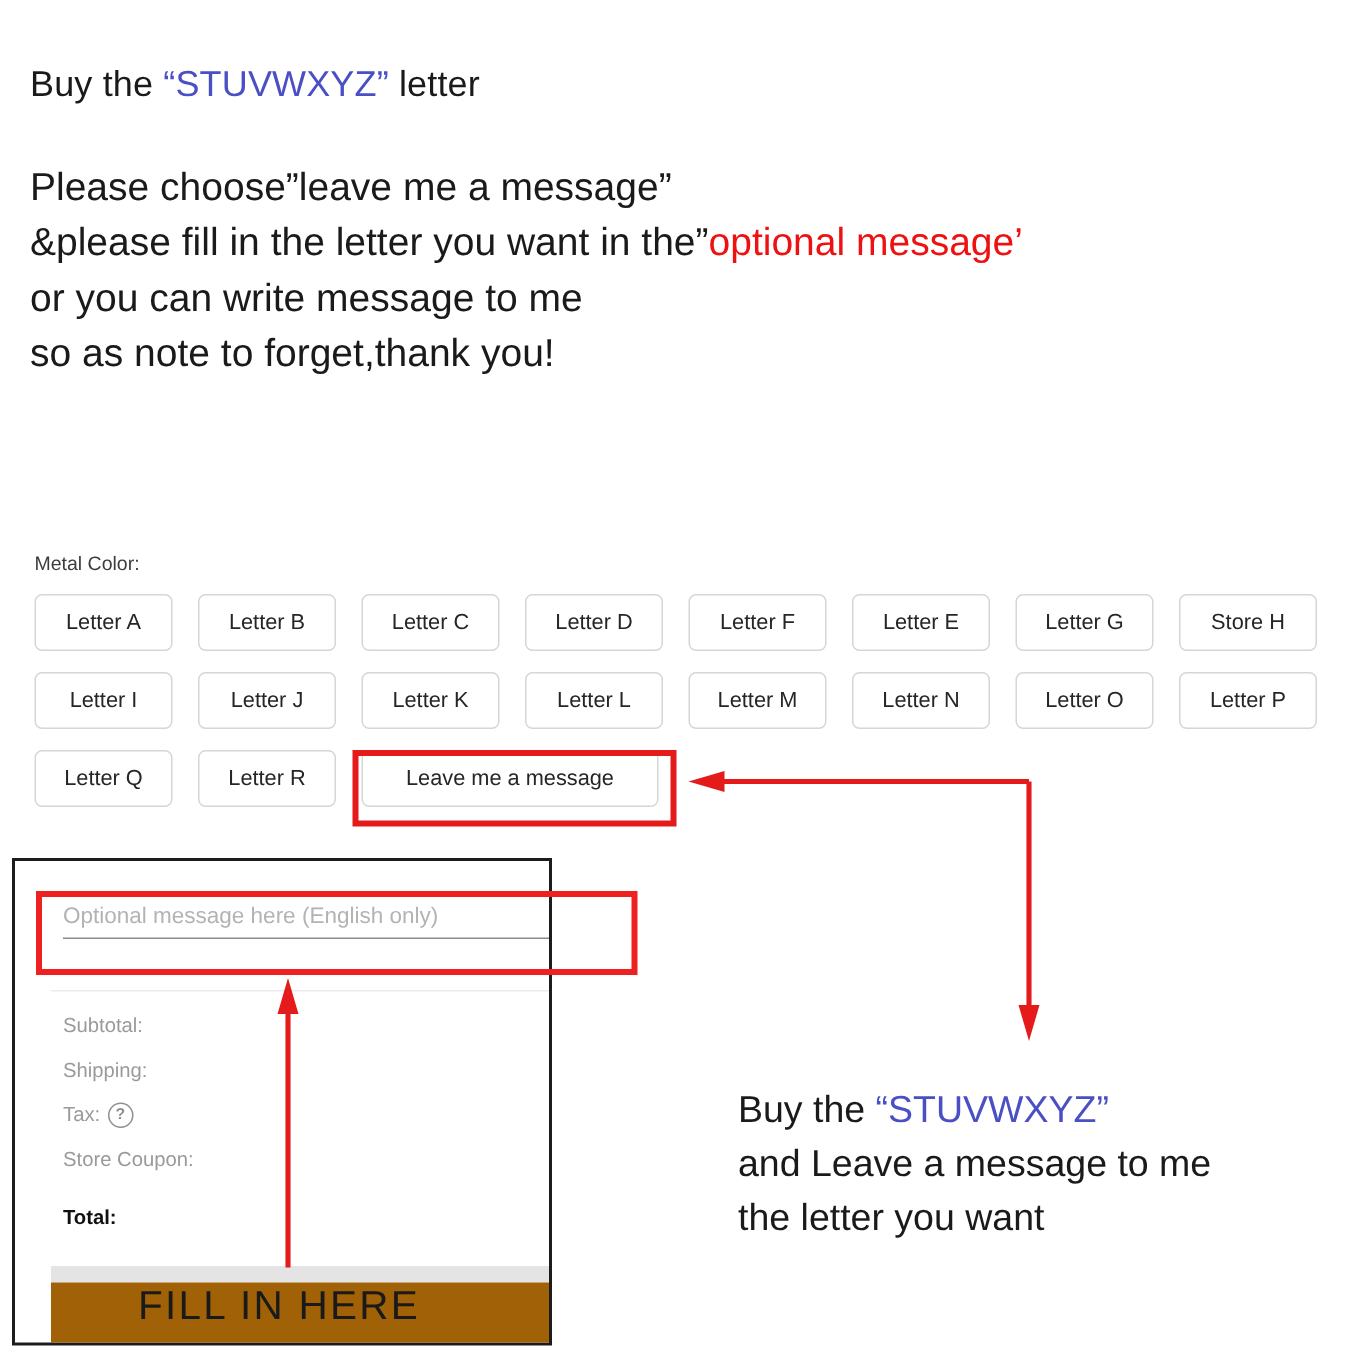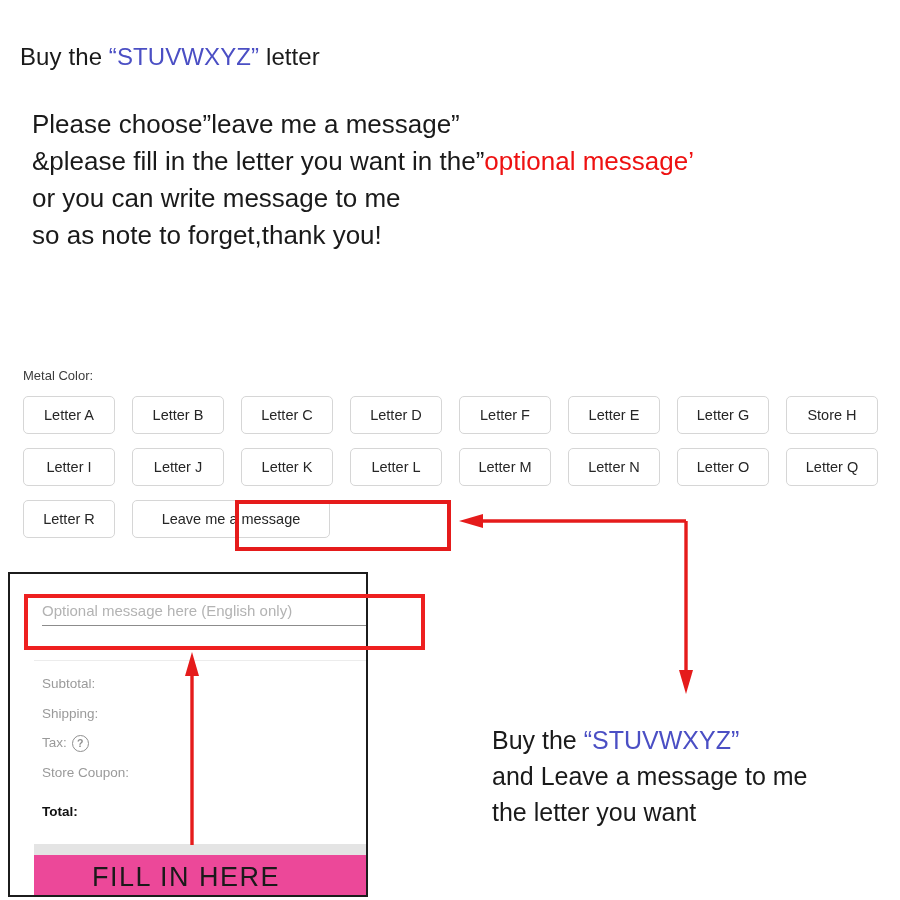--- a/index.html
+++ b/index.html
@@ -34,21 +34,21 @@
 
   .body-copy {
     position: absolute;
     left: 20px;
     top: 106px;
     font-size: 26px;
     line-height: 37px;
     color: #1a1a1a;
     white-space: nowrap;
   }
-  .body-copy .line { display: block; margin-left: 12px; }
+  .body-copy .line { display: block; }
 
   
   .variant-label {
     position: absolute;
     left: 23px;
     top: 368px;
     font-size: 13px;
     color: #3c3c3c;
   }
   .variant-grid {
@@ -171,24 +171,23 @@
     width: 426px;
     height: 11px;
     background: #e4e4e4;
   }
   .fill-strip {
     position: absolute;
     left: 24px;
     top: 281px;
     width: 426px;
     height: 44px;
-    background: #ec4899;
+    background: #a16207;
     border-bottom: 1px solid #e0e0e0;
     display: flex;
-    align-items: center;
   }
   .fill-text {
     margin-left: 58px;
     font-size: 27px;
     letter-spacing: 1.5px;
     color: #1a1a1a;
     white-space: nowrap;
   }
 
   
@@ -248,20 +247,21 @@
   <button class="variant-btn">Letter E</button>
   <button class="variant-btn">Letter G</button>
   <button class="variant-btn">Store H</button>
   <button class="variant-btn">Letter I</button>
   <button class="variant-btn">Letter J</button>
   <button class="variant-btn">Letter K</button>
   <button class="variant-btn">Letter L</button>
   <button class="variant-btn">Letter M</button>
   <button class="variant-btn">Letter N</button>
   <button class="variant-btn">Letter O</button>
+  <button class="variant-btn">Letter P</button>
   <button class="variant-btn">Letter Q</button>
   <button class="variant-btn">Letter R</button>
   <button class="variant-btn is-message">Leave me a message</button>
 </div>
 
 <div class="hl-message"></div>
 
 <div class="cart-panel">
   <div class="cart-inner">
     <div class="msg-field">Optional message here (English only)</div>

